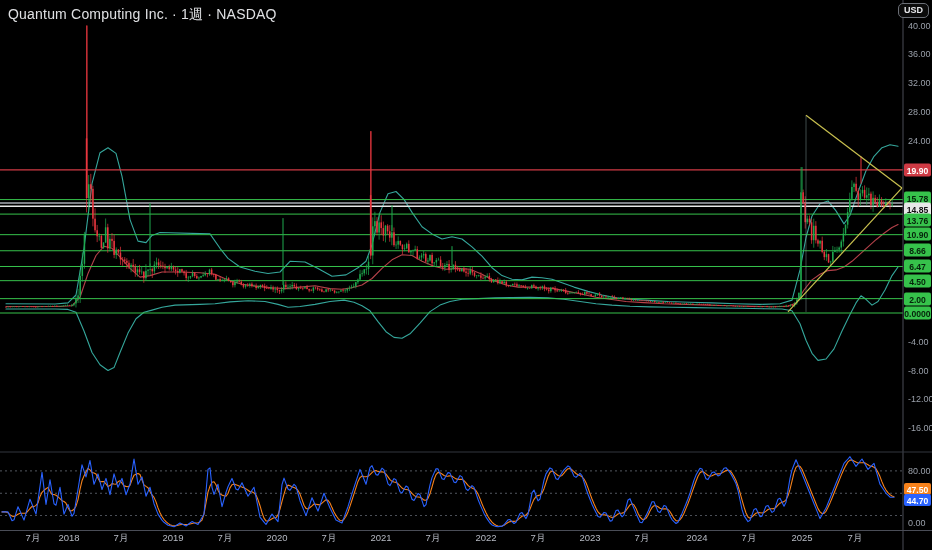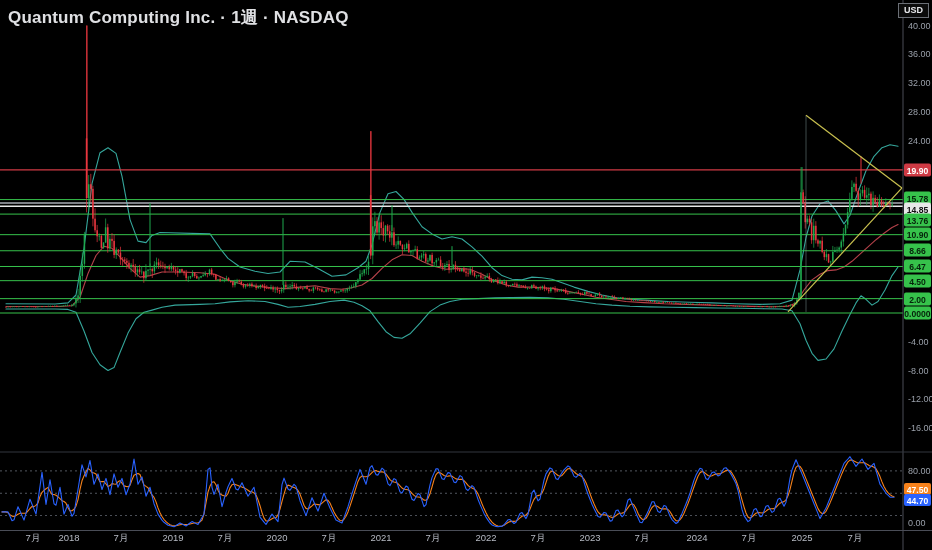--- a/index.html
+++ b/index.html
@@ -1,21 +1,21 @@
 <!DOCTYPE html>
 <html><head>
 <meta charset="utf-8">
 <style>
   html,body{margin:0;padding:0;background:#000;}
   .app{position:relative;width:932px;height:550px;background:#000;overflow:hidden;
        font-family:"Liberation Sans",sans-serif;}
-  .chart-title{position:absolute;left:8px;top:6px;font-size:17px;font-weight:700;
+  .chart-title{position:absolute;left:8px;top:6px;font-size:14px;font-weight:400;
        color:#dfe0e3;letter-spacing:.2px;z-index:5;white-space:nowrap;text-align:right;}
   .usd-btn{position:absolute;top:3px;right:3px;z-index:6;color:#e6e7ea;font-size:9px;
-       font-weight:700;border:1px solid #6b6f76;border-radius:0;padding:1px 5px;
+       font-weight:700;border:1px solid #6b6f76;border-radius:5px;padding:1px 5px;
        background:#0b0b0b;cursor:pointer;line-height:11px;}
   svg{position:absolute;left:0;top:0;}
   svg text{font-family:"Liberation Sans",sans-serif;}
 </style>
 </head>
 <body>
 
 <div class="app">
   <div class="chart-title">Quantum Computing Inc. · 1週 · NASDAQ</div>
   <button class="usd-btn">USD</button>

